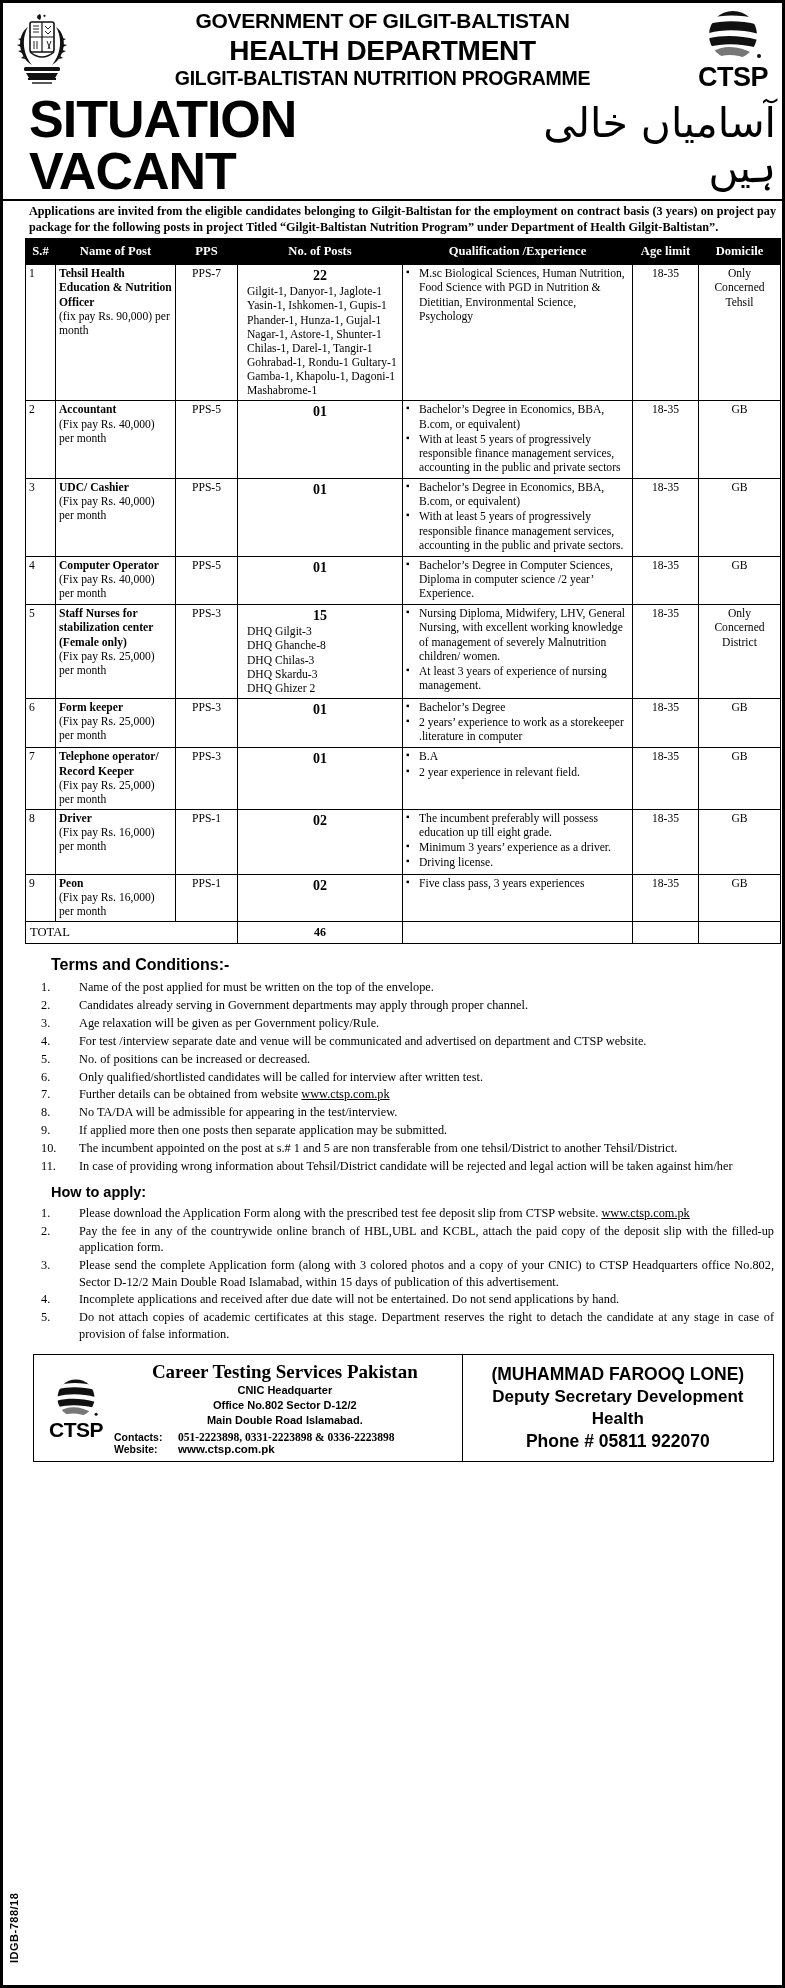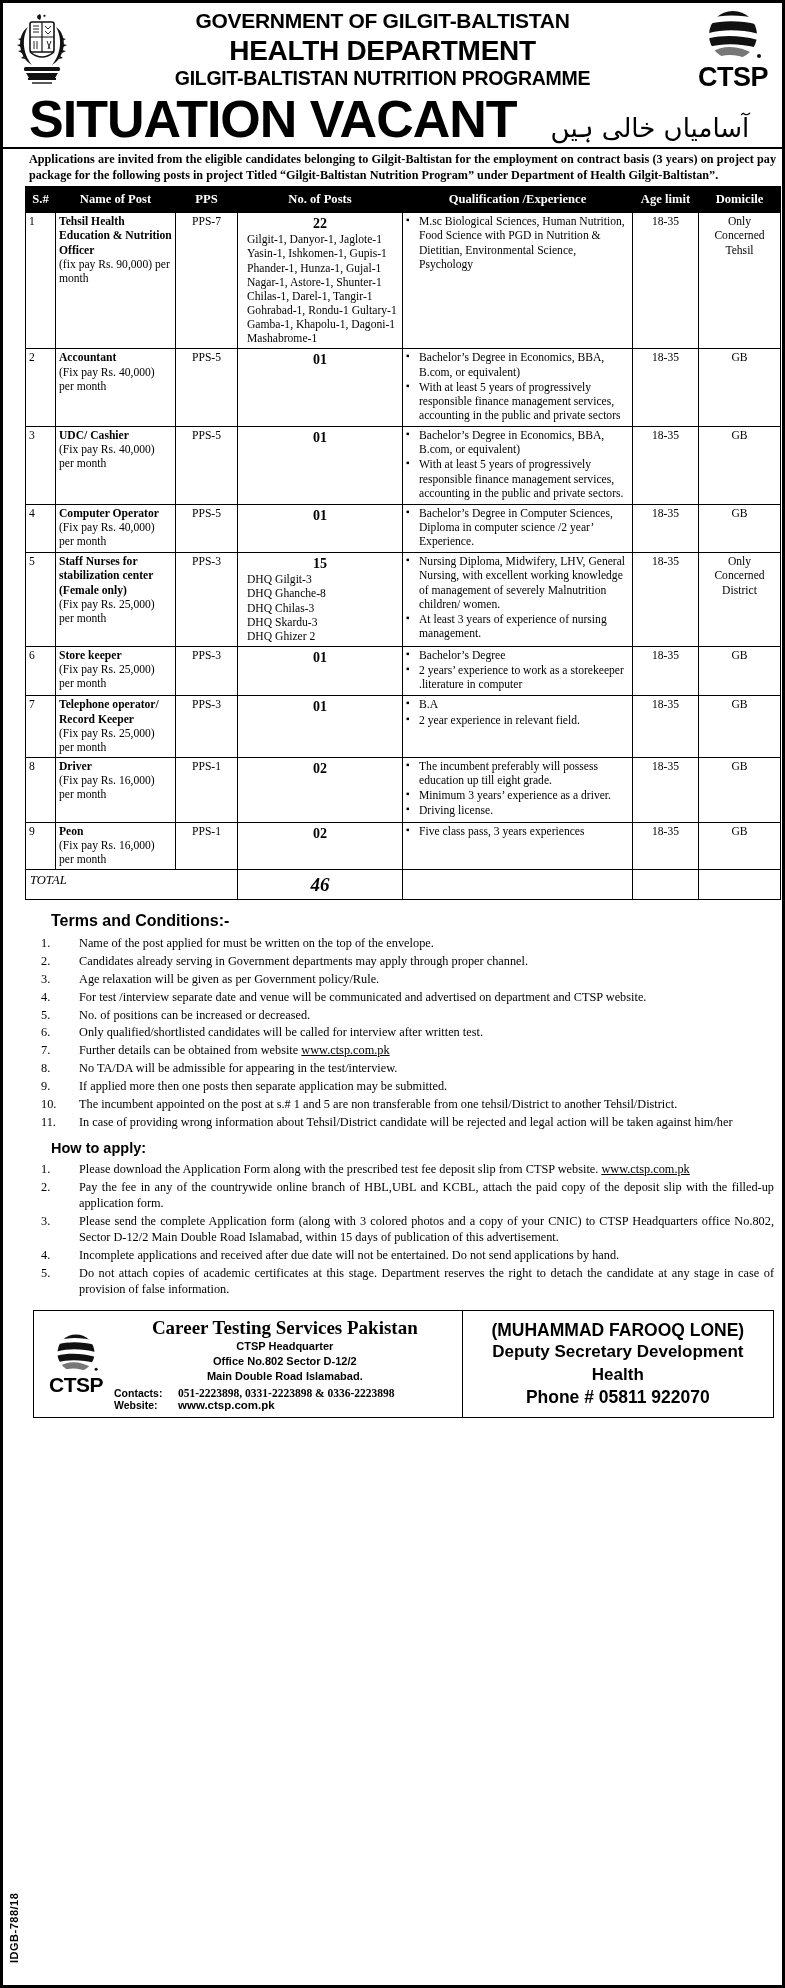--- a/index.html
+++ b/index.html
@@ -67,21 +67,21 @@
   }
   .sv-en {
     font-family: "Liberation Sans", sans-serif;
     font-weight: bold;
     font-size: 52px;
     letter-spacing: -1px;
     line-height: 1;
   }
   .sv-ur {
     font-family: "DejaVu Sans", sans-serif;
-    font-size: 26px;
+    font-size: 41px;
     margin-left: 34px;
     direction: rtl;
     line-height: 1.1;
   }
 
   
   .intro {
     font-family: "Liberation Serif", serif;
     font-weight: bold;
     font-size: 12.2px;
@@ -136,23 +136,23 @@
   td.qual li {
     position: relative;
     padding-left: 13px;
     margin-bottom: 1px;
   }
   td.qual li:before {
     content: "\25AA";
     position: absolute; left: 0; top: -1px;
     font-size: 10px;
   }
-  tr.total td { font-size: 12.6px; padding: 3px 4px; font-style: italic; }
+  tr.total td { font-size: 12.6px; padding: 3px 4px; }
   tr.total td.sn-total { text-align: left; font-weight: normal; }
-  tr.total td.posts-total { text-align: center; font-weight: bold; font-size: 19px; }
+  tr.total td.posts-total { text-align: center; font-weight: bold; font-size: 12px; }
 
   
   .sec-title {
     font-family: "Liberation Sans", sans-serif;
     font-weight: bold;
     font-size: 16px;
     margin: 12px 0 5px 48px;
   }
   .sec-title.howto { font-size: 14.5px; margin-top: 10px; }
   ol.terms {
@@ -428,21 +428,21 @@
               <li>Nursing Diploma, Midwifery, LHV, General Nursing, with excellent working knowledge of management of severely Malnutrition children/ women.</li>
               <li>At least 3 years of experience of nursing management.</li>
             </ul>
           </td>
           <td class="age">18-35</td>
           <td class="dom">Only Concerned District</td>
         </tr>
         <tr>
           <td class="sn">6</td>
           <td class="post">
-            <div class="title">Store keeper</div>
+            <div class="title">Form keeper</div>
             <div class="pay">(Fix pay Rs. 25,000) per month</div>
           </td>
           <td class="pps">PPS-3</td>
           <td class="posts">
             <span class="count">01</span>
           </td>
           <td class="qual">
             <ul>
               <li>Bachelor’s Degree</li>
               <li>2 years’ experience to work as a storekeeper .literature in computer</li>
@@ -557,21 +557,21 @@
             <path d="M-4 22 C16 12 46 14 66 22 L66 31 C46 23 16 21 -4 31 Z" fill="#111"></path>
             <path d="M-4 36 C16 27 44 29 66 37 L66 45 C44 37 16 35 -4 45 Z" fill="#111"></path>
             <path d="M10 46 C22 38 38 40 52 48 L52 56 C38 48 22 46 10 54 Z" fill="#777"></path>
           </g>
           <circle cx="57" cy="50" r="2" fill="#111"></circle>
         </svg>
         <div class="word">CTSP</div>
       </div>
       <div class="foot-info">
         <div class="t1">Career Testing Services Pakistan</div>
-        <div class="t2">CTSP Headquarter</div>
+        <div class="t2">CNIC Headquarter</div>
         <div class="t2">Office No.802 Sector D-12/2</div>
         <div class="t2">Main Double Road Islamabad.</div>
         <div class="foot-rows">
           <div class="foot-row">
             <div class="lbl">Contacts:</div>
             <div class="val serif">051-2223898, 0331-2223898 &amp; 0336-2223898</div>
           </div>
           <div class="foot-row">
             <div class="lbl">Website:</div>
             <div class="val">www.ctsp.com.pk</div>

